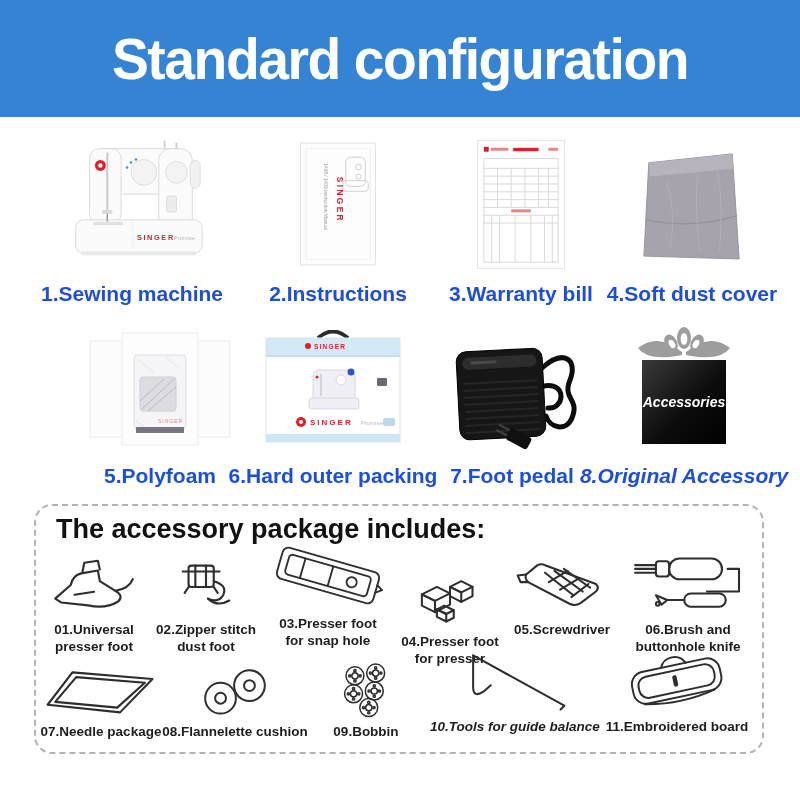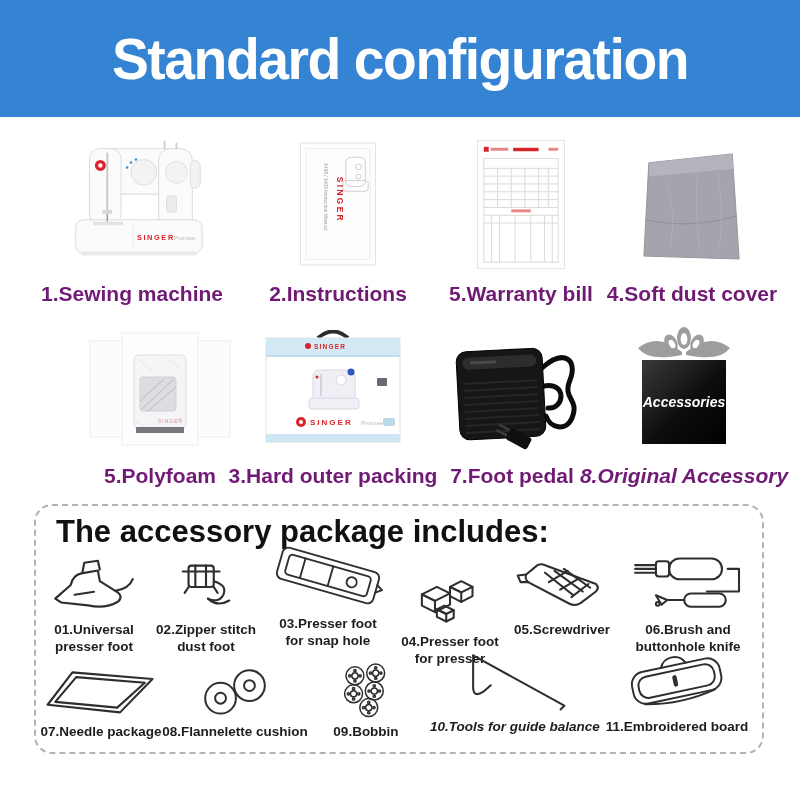--- a/index.html
+++ b/index.html
@@ -18,38 +18,38 @@
     transform:scaleX(0.97); white-space:nowrap;
   }
   
   .cell {
     position:absolute; display:flex; flex-direction:column; align-items:center;
   }
   .imgbox { display:flex; align-items:center; justify-content:center; }
   .row1 .imgbox { height:148px; }
   .row2 .imgbox { height:142px; }
   .caption {
-    margin-top:4px; font-size:21px; font-weight:600; color:#701a75;
+    margin-top:4px; font-size:21px; font-weight:600; color:#1d4ed8;
     white-space:nowrap; text-align:left;
   }
   .c1 { left:28px;  top:130px; width:208px; }
   .c2 { left:252px; top:130px; width:172px; }
   .c3 { left:432px; top:130px; width:178px; }
   .c4 { left:608px; top:130px; width:168px; }
   .c5 { left:64px;  top:318px; width:192px; }
   .c6 { left:242px; top:318px; width:182px; }
   .c7 { left:424px; top:318px; width:176px; }
   .c8 { left:598px; top:318px; width:172px;font-style:italic; }
   
   .panel {
     position:absolute; left:34px; top:504px; width:730px; height:250px;
     border:2px dashed #b3b3b3; border-radius:18px; background:#fff;
   }
   .panel-heading {
-    position:absolute; left:20px; top:8px; font-size:31px; font-weight:700; color:#111;
+    position:absolute; left:20px; top:8px; font-size:27px; font-weight:700; color:#111;
   }
   .acc {
     position:absolute; display:flex; flex-direction:column; align-items:center;
   }
   .acc .iconbox { display:flex; align-items:flex-end; justify-content:center; }
   .accr1 .iconbox { height:66px; }
   .accr2 .iconbox { height:54px; }
   .acc-label {
     margin-top:3px; font-size:13.5px; font-weight:700; color:#1d1d1d;
     line-height:1.28; text-align:center; white-space:nowrap;
@@ -139,21 +139,21 @@
         <rect x="36" y="72" width="20" height="3" fill="#e98585"></rect>
         <g stroke="#d9d9d9" fill="none">
           <rect x="8" y="20" width="76" height="106"></rect>
           <path d="M8 30 H84 M8 38 H84 M8 46 H84 M8 54 H84 M8 62 H84 M8 70 H84"></path>
           <path d="M22 30 V70 M36 30 V70 M50 30 V70 M64 30 V70 M74 30 V70"></path>
           <path d="M8 78 H84 M8 86 H84"></path>
           <path d="M16 78 V126 M24 78 V126 M40 78 V126 M56 78 V126 M70 78 V126 M78 78 V126"></path>
         </g>
       </svg>
     </div>
-    <div class="caption">5.Warranty bill</div>
+    <div class="caption">3.Warranty bill</div>
   </div>
 
   <div class="cell row1 c4">
     <div class="imgbox">
       <svg viewBox="0 0 112 128" width="110" height="126">
         <path d="M12 22 L97 13 L104 120 L7 117 Z" fill="#a6a3ac" stroke="#97949d"></path>
         <path d="M12 22 L97 13 L98 28 L13 36 Z" fill="#b6b3bc"></path>
         <path d="M9 80 Q55 90 102 76" stroke="#938f99" fill="none" stroke-width="1.2"></path>
         <path d="M30 40 Q40 70 34 110 M62 32 Q58 66 64 112 M82 30 Q88 64 84 112" stroke="#b0adb6" fill="none"></path>
       </svg>
@@ -195,21 +195,21 @@
         <circle cx="54" cy="47" r="1.5" fill="#d8232a"></circle>
         <rect x="114" y="48" width="10" height="8" rx="1" fill="#6a6a72"></rect>
         <circle cx="38" cy="92" r="5" fill="#d8232a"></circle>
         <circle cx="38" cy="92" r="2" fill="#ffffff"></circle>
         <text x="47" y="95" font-size="8" font-weight="bold" fill="#d8232a" letter-spacing="2">SINGER</text>
         <text x="98" y="95" font-size="6" fill="#b9b9c2">Promise</text>
         <rect x="120" y="88" width="12" height="8" rx="2" fill="#bcd9ec"></rect>
         <rect x="3" y="104" width="134" height="8" fill="#cfe7f5"></rect>
       </svg>
     </div>
-    <div class="caption">3.Hard outer packing</div>
+    <div class="caption">6.Hard outer packing</div>
   </div>
 
   <div class="cell row2 c7">
     <div class="imgbox">
       <svg viewBox="0 0 140 130" width="140" height="130">
         <path d="M100 44 C122 24 136 36 128 56 C120 76 138 74 130 94 C124 108 108 104 104 92" stroke="#0c0c0c" stroke-width="5" fill="none" stroke-linecap="round"></path>
         <path d="M102 62 C126 58 122 86 106 84" stroke="#0c0c0c" stroke-width="5" fill="none" stroke-linecap="round"></path>
         <g transform="rotate(-3 60 70)">
           <rect x="16" y="26" width="86" height="88" rx="10" fill="#161616" stroke="#000000"></rect>
           <rect x="22" y="32" width="74" height="12" rx="6" fill="#2d2d2d"></rect>

